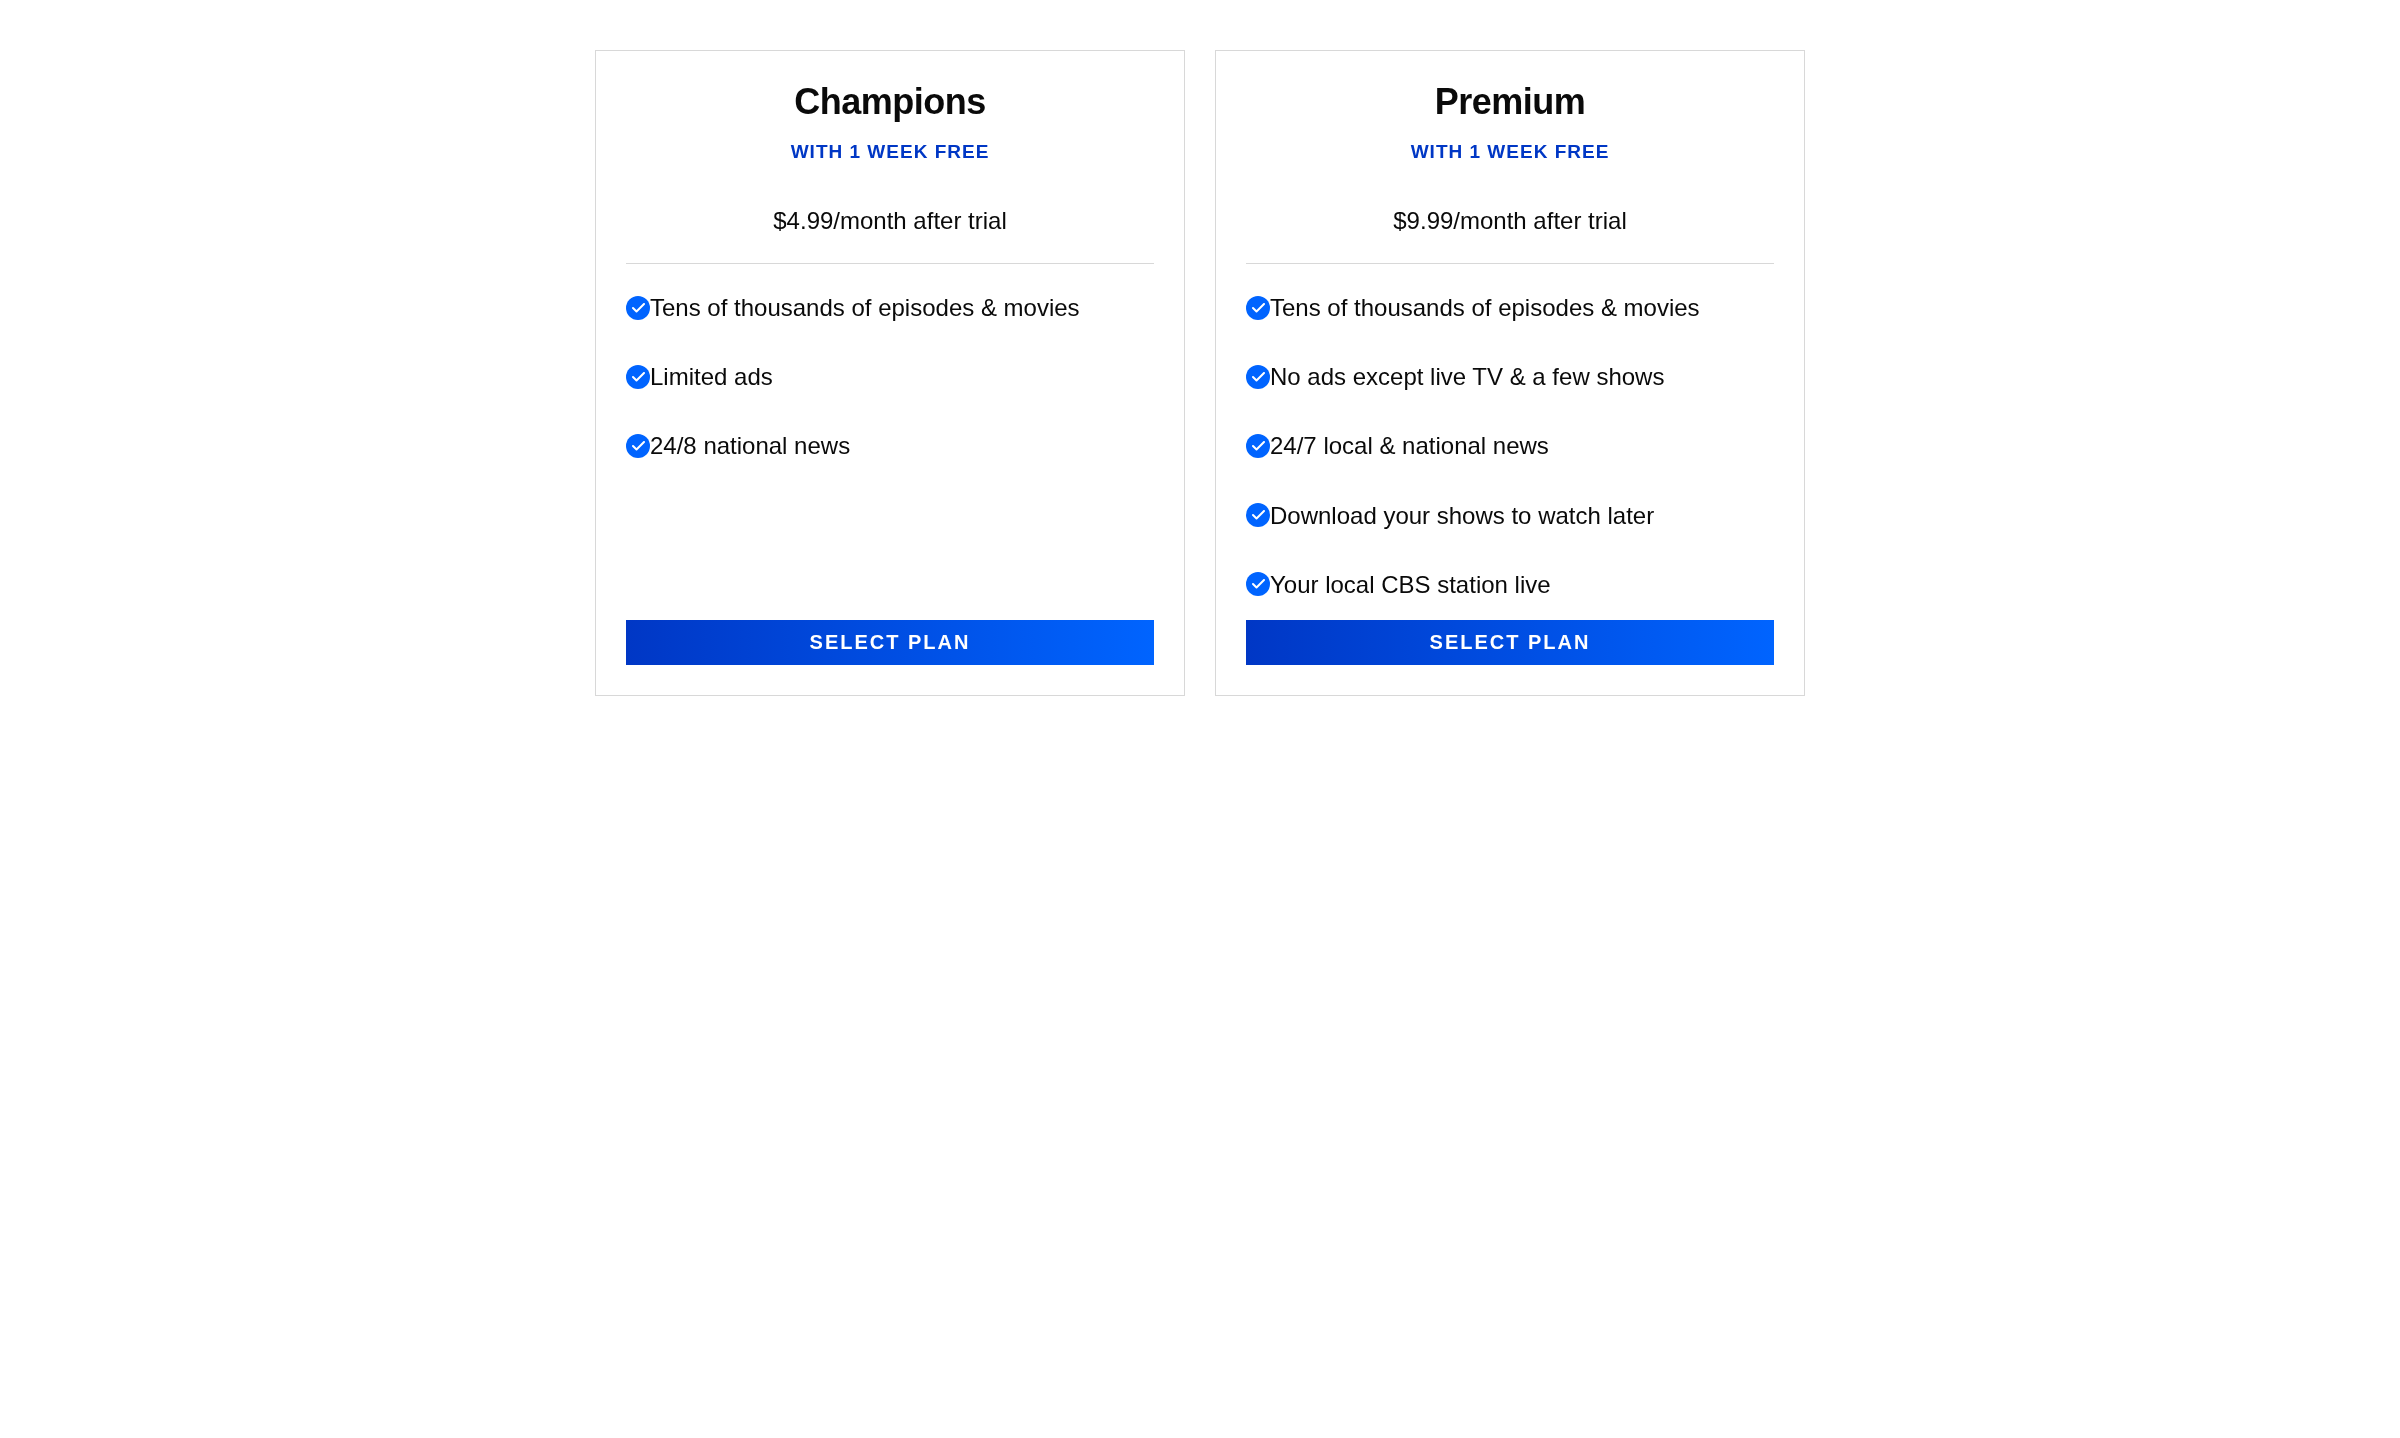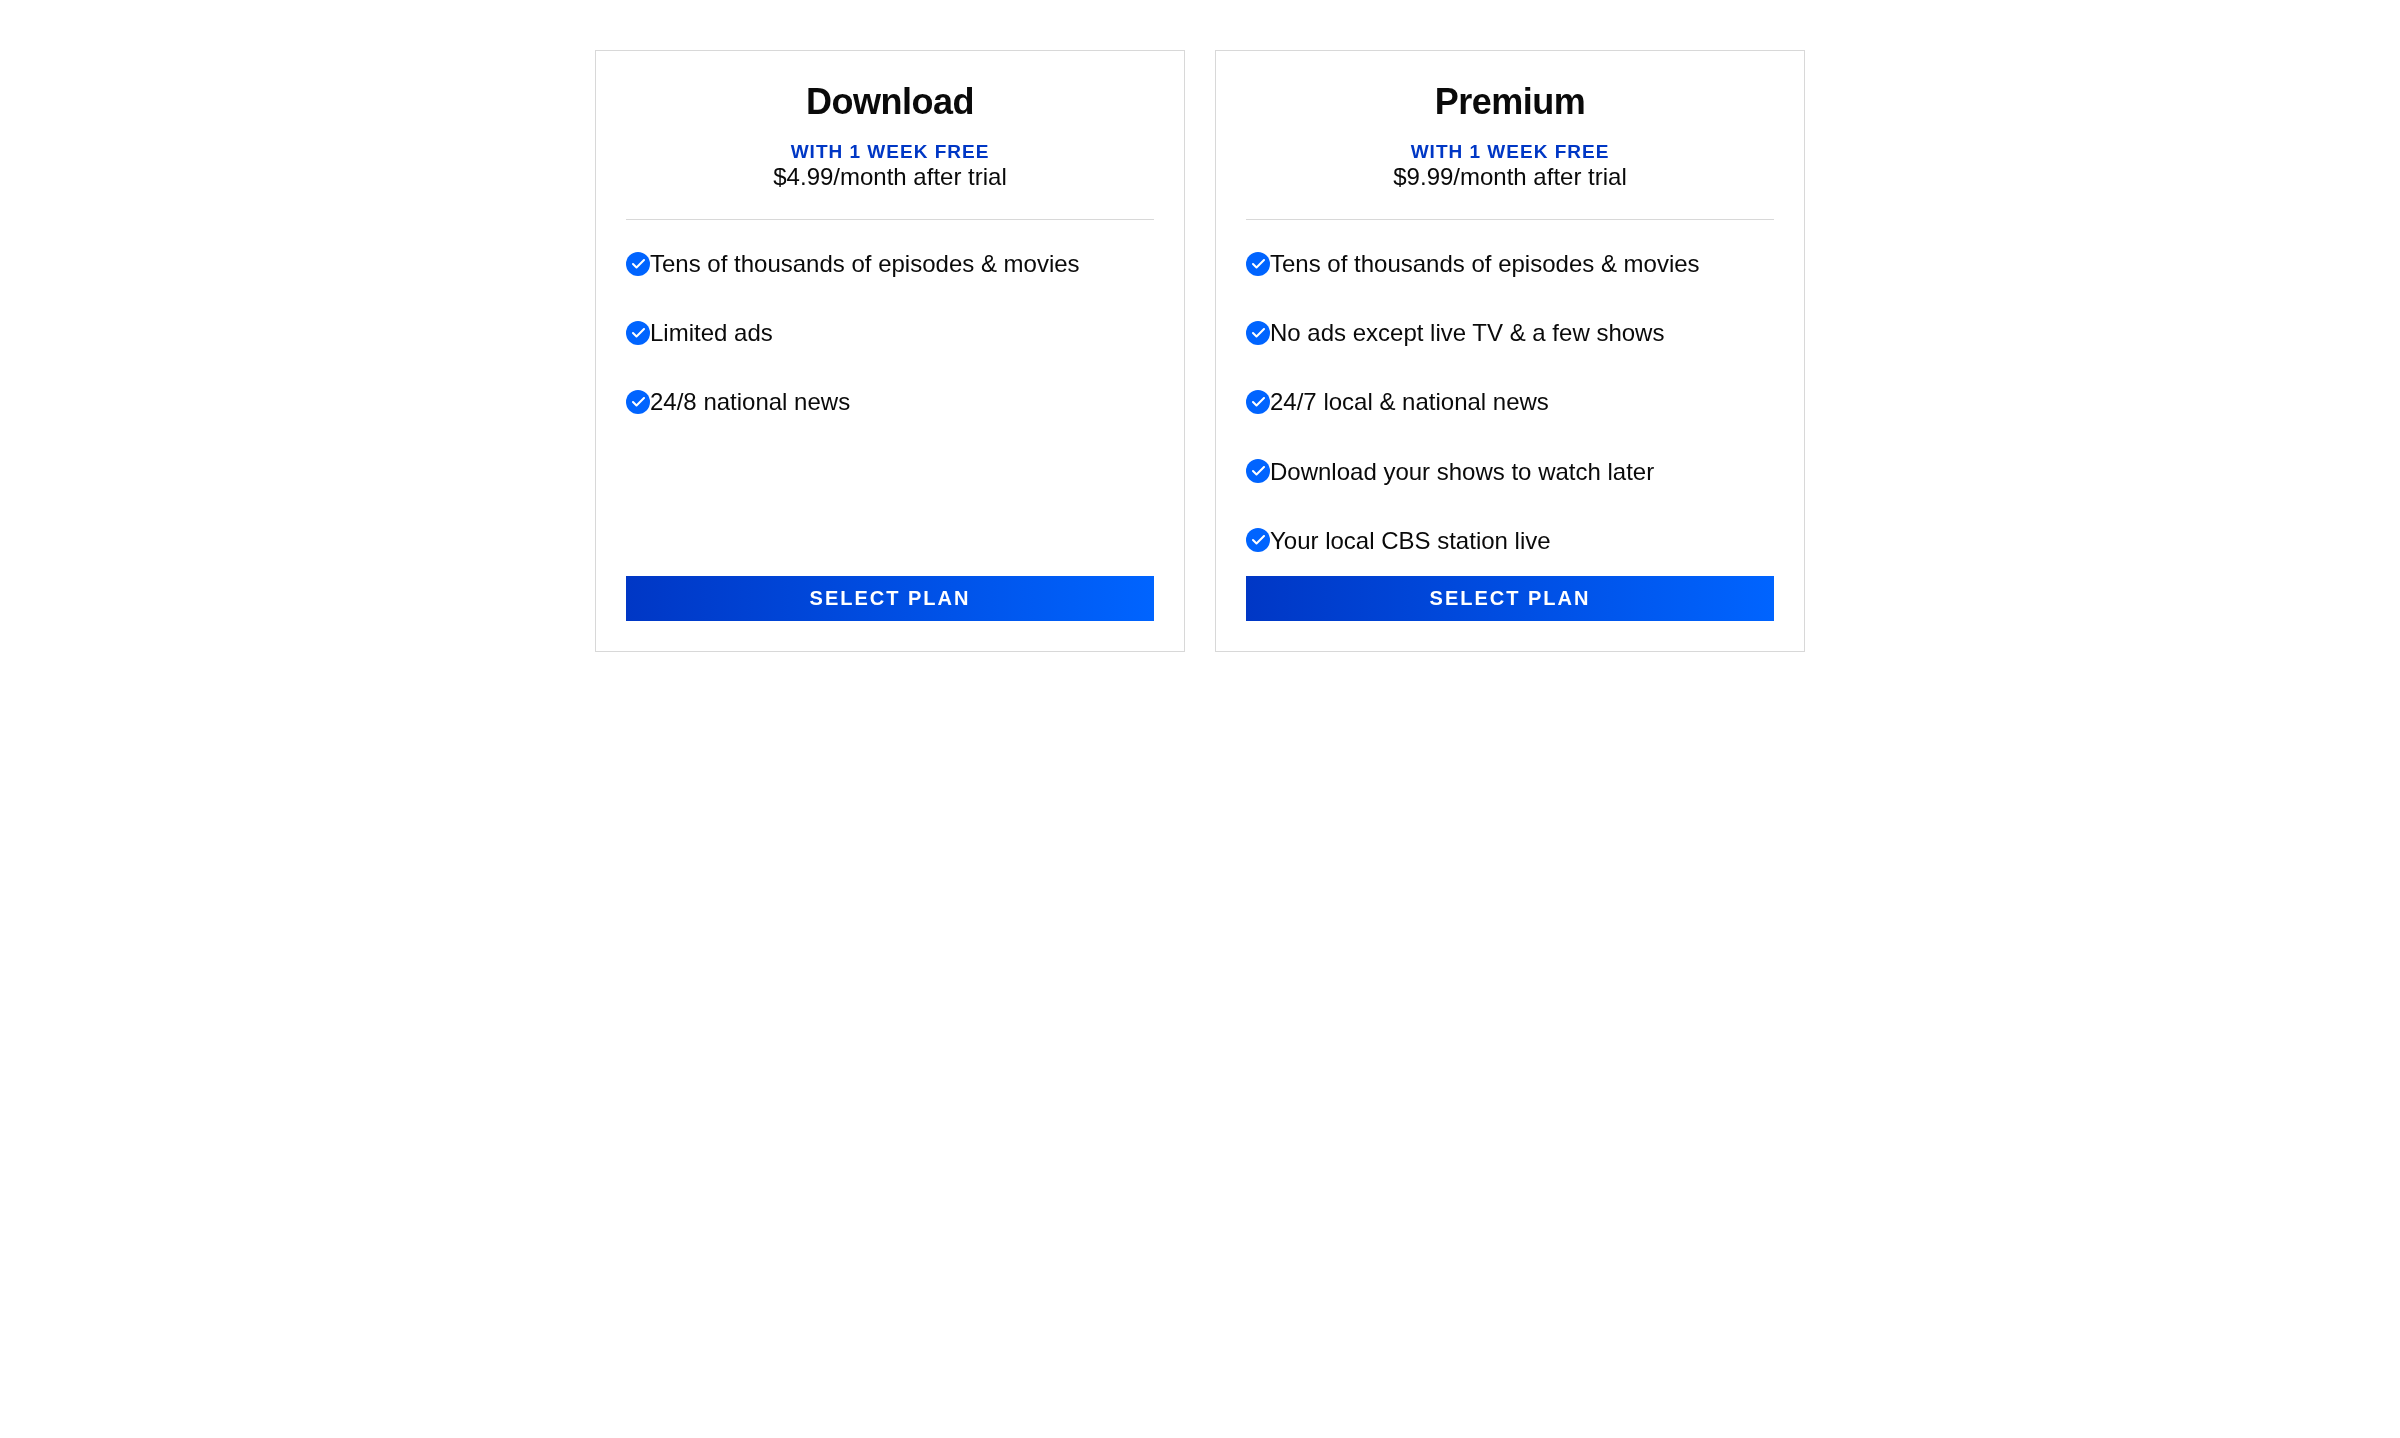--- a/index.html
+++ b/index.html
@@ -51,20 +51,21 @@
       font-weight: 700;
       color: #0037c5;
       letter-spacing: 1px;
       margin-bottom: 0;
     }
     
     .plan-price {
       font-size: 24px;
       font-weight: 500;
       color: #0a0a0a;
+      margin-top: 44px;
     }
     
     .divider {
       border: none;
       border-top: 1px solid #d8d8d8;
       margin: 0;
     }
     
     .features-list {
       list-style: none;
@@ -118,21 +119,21 @@
       margin-top: auto;
     }
   </style>
 </head>
 <body>
 
 <div class="plans-container">
 
   <div class="plan-card">
     <div class="plan-header">
-      <h2 class="plan-title">Download</h2>
+      <h2 class="plan-title">Champions</h2>
       <div class="plan-trial">WITH 1 WEEK FREE</div>
       <div class="plan-price">$4.99/month after trial</div>
     </div>
     <hr class="divider">
     <ul class="features-list">
       <li class="feature-item">
         <span class="check-icon">
           <svg viewBox="0 0 13 10" fill="none">
               <path d="M1 5L4.5 8.5L12 1" stroke="white" stroke-width="2" stroke-linecap="round" stroke-linejoin="round"></path>
             </svg>

